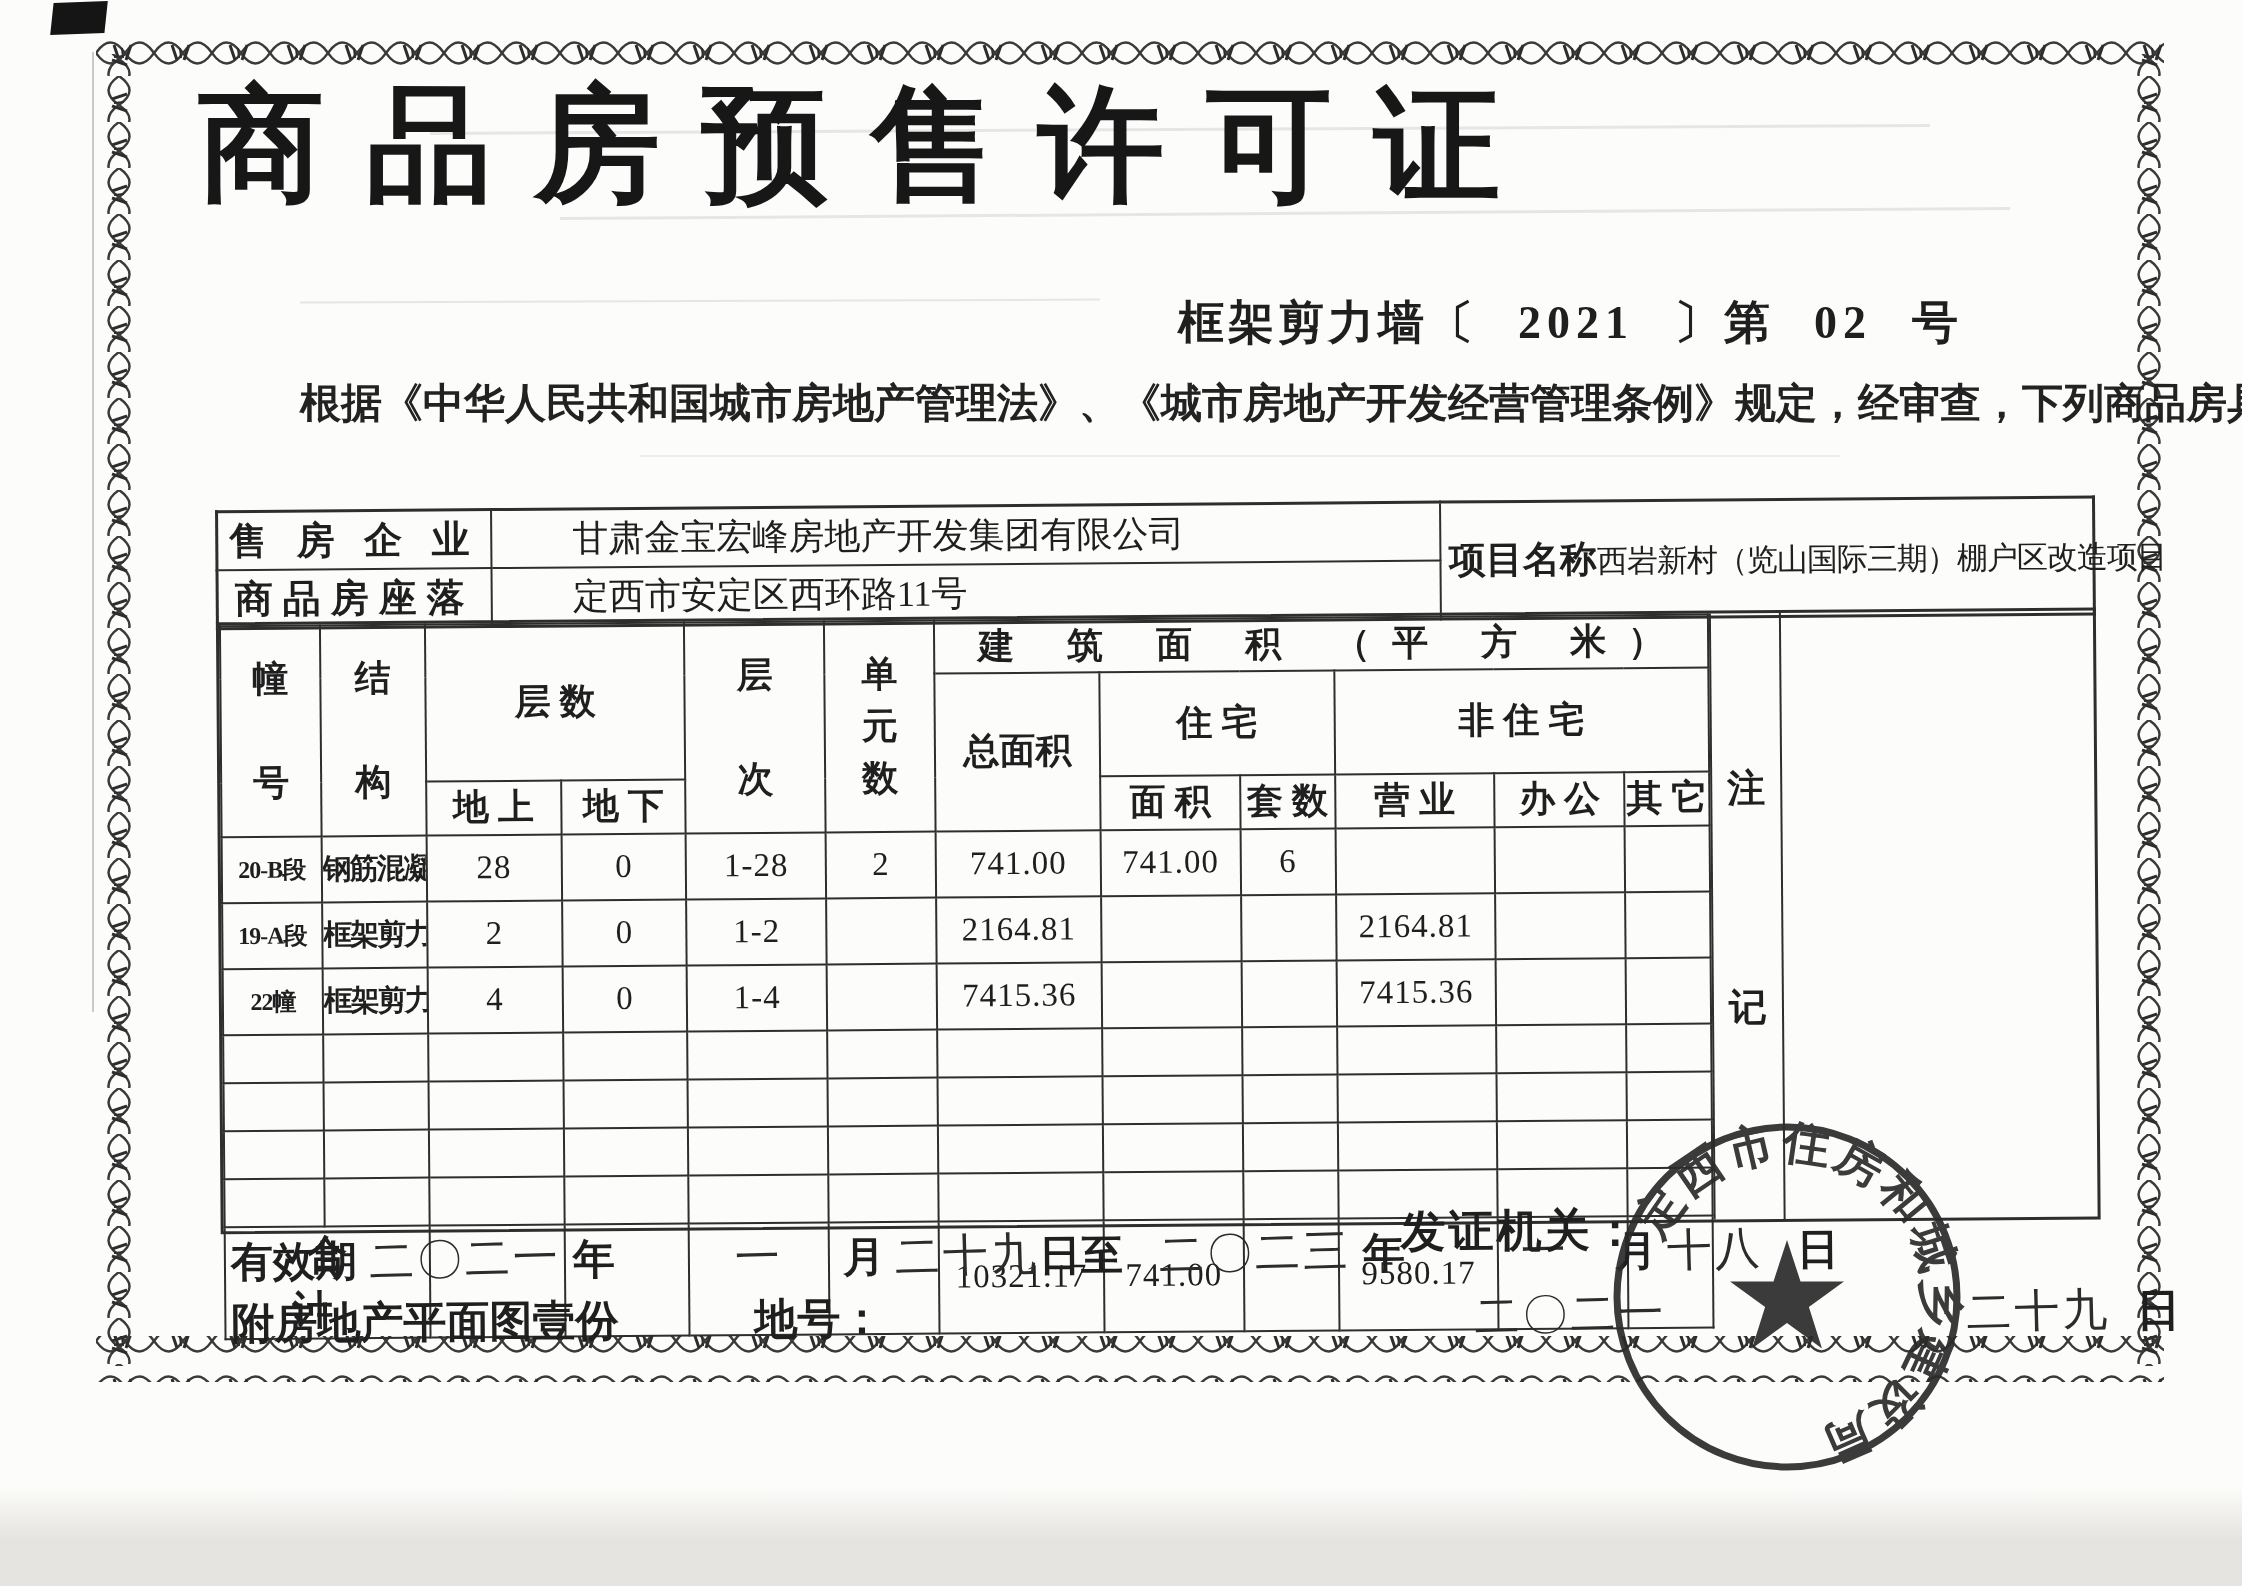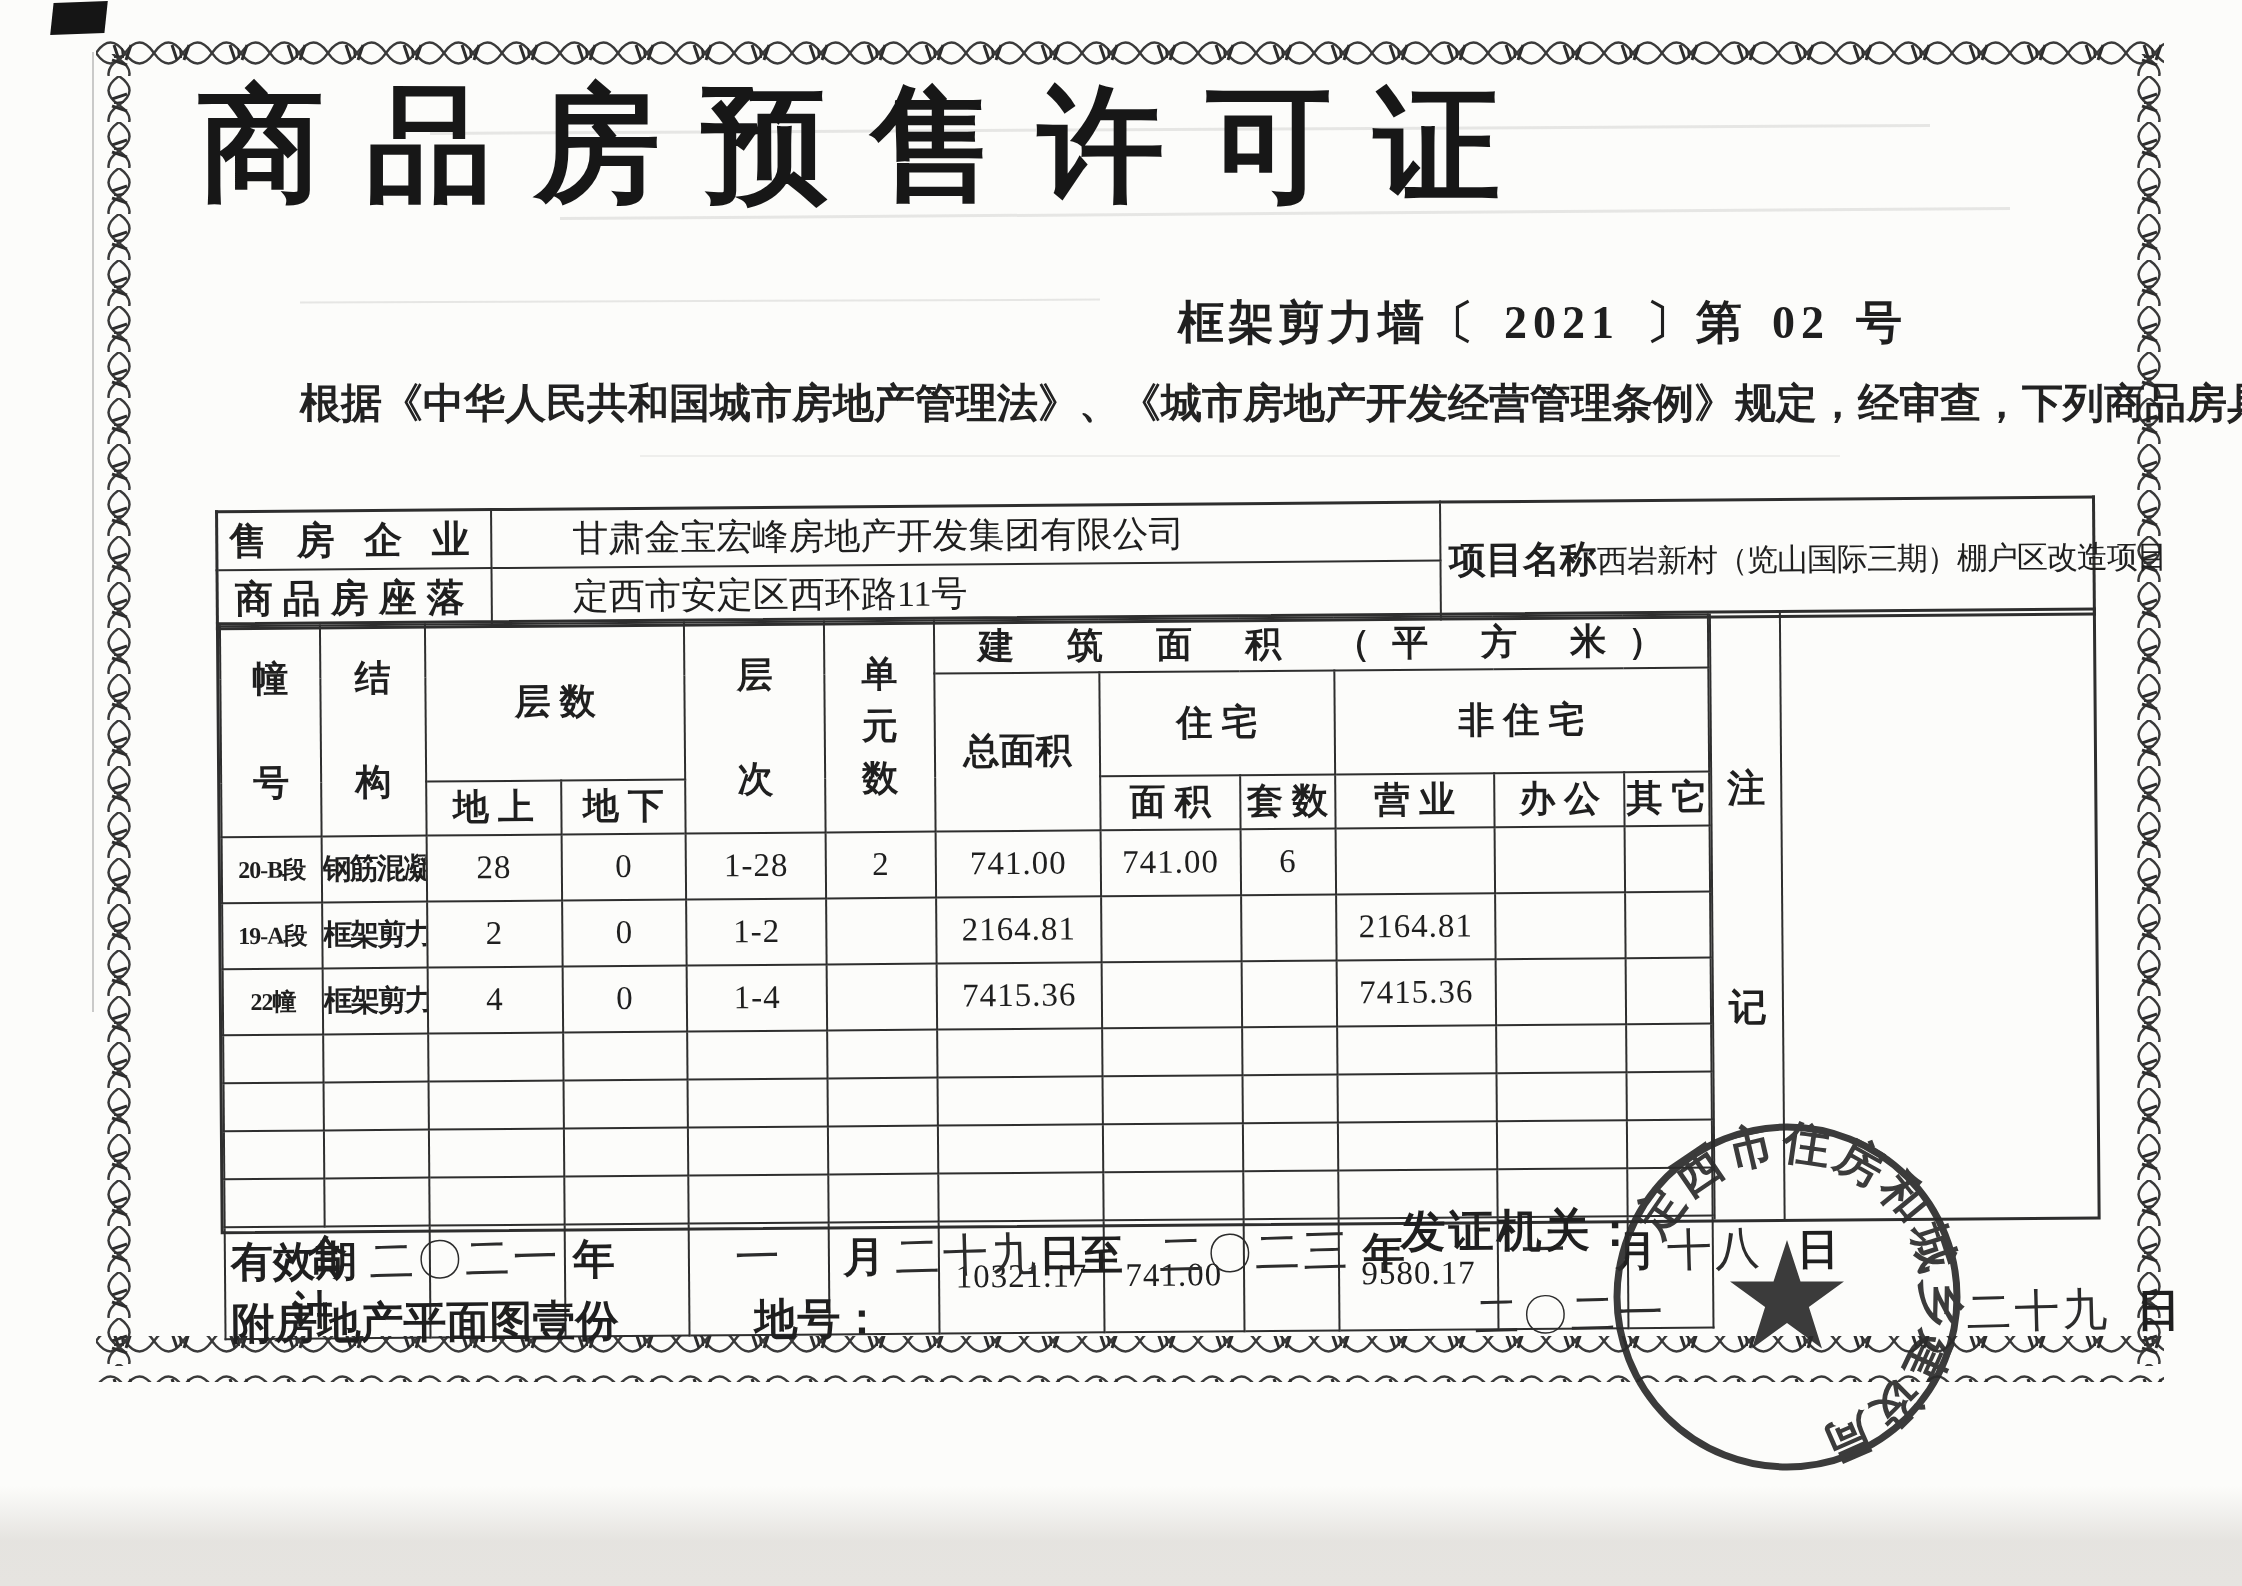--- a/index.html
+++ b/index.html
@@ -21,21 +21,21 @@
   .s3{left:300px;top:300px;width:800px;transform:rotate(-.2deg);height:2px;}
   .s4{left:640px;top:455px;width:1200px;height:2px;background:rgba(120,120,120,.10);}
 
   
   .frame{position:absolute;left:96px;top:30px;width:2068px;height:1352px;}
 
   
   .title{position:absolute;left:140px;top:62px;width:1460px;text-align:center;
     font-size:126px;font-weight:700;letter-spacing:42px;color:#171717;white-space:nowrap;}
   .doc-no{position:absolute;left:1178px;top:292px;font-size:46px;font-weight:700;letter-spacing:4px;white-space:nowrap;}
-  .doc-no .num{display:inline-block;margin:0 26px;letter-spacing:6px;}
+  .doc-no .num{display:inline-block;margin:0 40px;letter-spacing:6px;}
   .intro{position:absolute;left:224px;top:372px;width:1880px;font-size:41px;font-weight:600;line-height:1.55;color:#222;}
   .intro .l1{text-indent:76px;white-space:nowrap;}
   .intro .l2{white-space:nowrap;}
 
   
   .doc-body{position:absolute;left:0;top:0;width:100%;height:100%;transform:rotate(-0.45deg);transform-origin:1900px 500px;}
   table{border-collapse:collapse;table-layout:fixed;}
   .info-table{position:absolute;left:215px;top:497px;width:1880px;border:3px solid #2e2e2e;}
   .info-table td{border:2px solid #2e2e2e;padding:0 8px;height:56px;overflow:visible;}
   .lbl{font-weight:700;font-size:38px;text-align:center;letter-spacing:10px;white-space:nowrap;}

